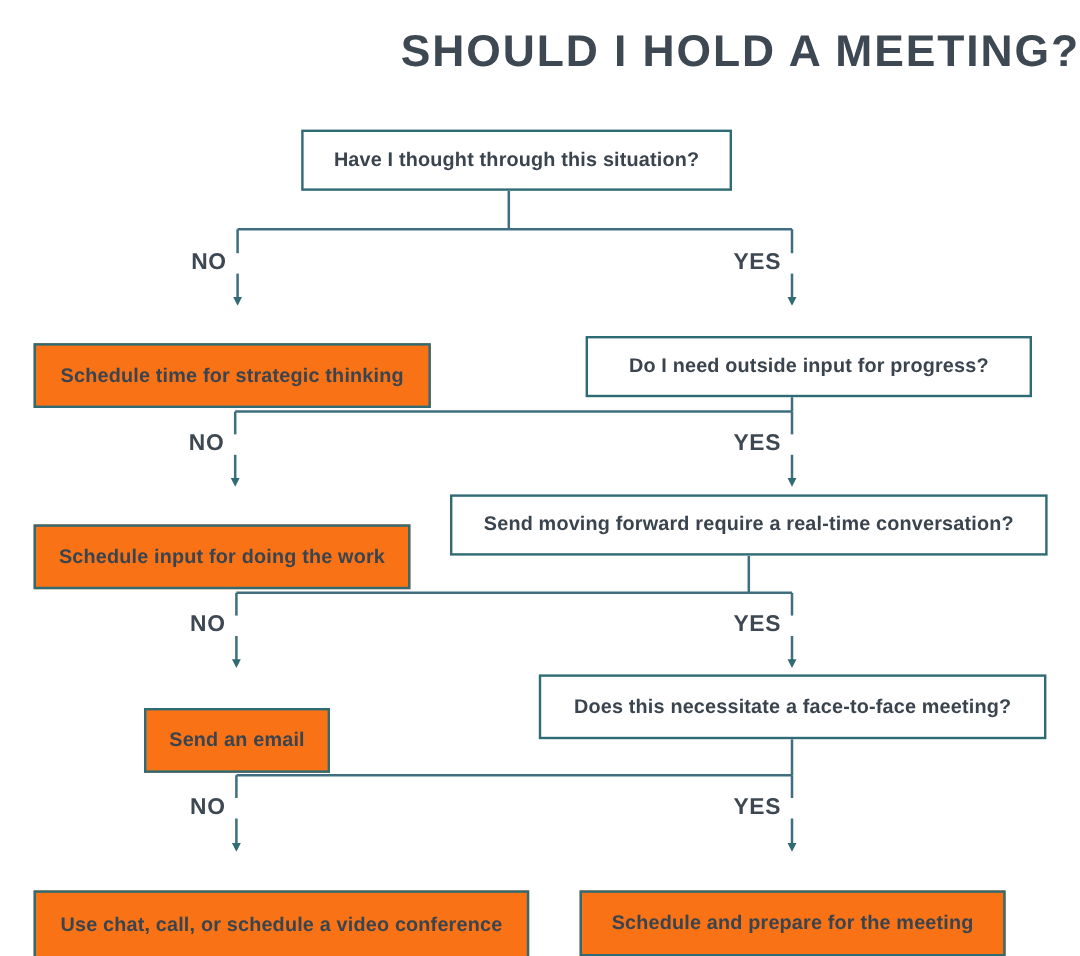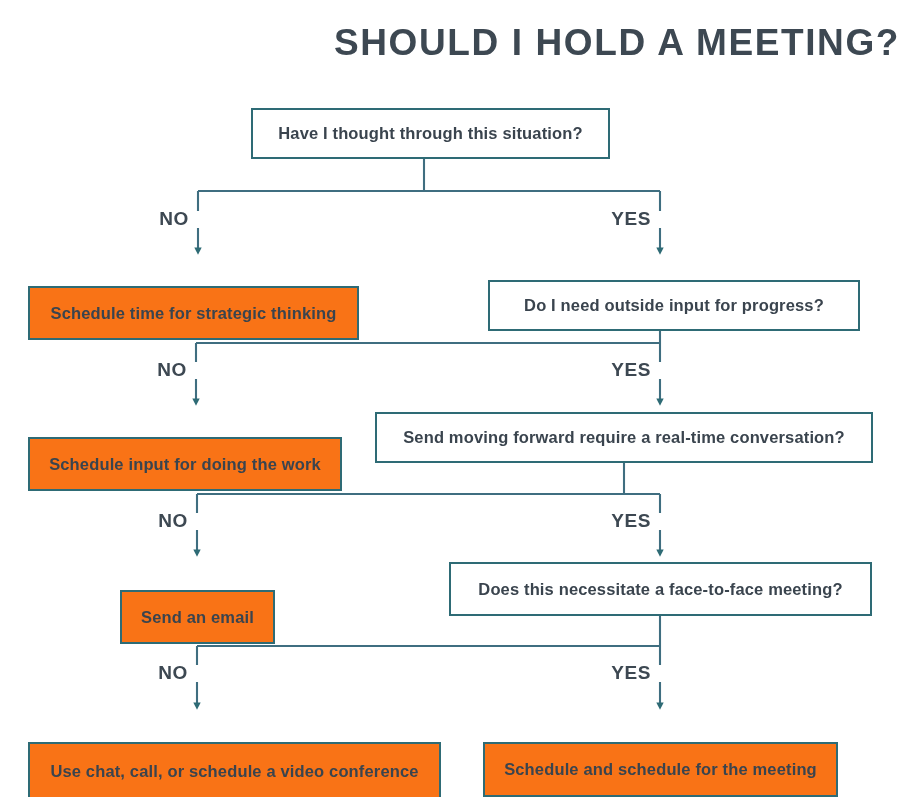--- a/index.html
+++ b/index.html
@@ -150,15 +150,15 @@
 
   <div class="node terminal" style="left:120px; top:562px; width:155px; height:54px;">Send an email</div>
 
   <div class="node decision" style="left:449px; top:562px; width:423px; height:54px;">Does this necessitate a face-to-face meeting?</div>
 
   <div class="edge-label left-of-arm" style="left:197px; top:662px;">NO</div>
   <div class="edge-label left-of-arm" style="left:660px; top:662px;">YES</div>
 
   <div class="node terminal" style="left:28px; top:714px; width:413px; height:59px;">Use chat, call, or schedule a video conference</div>
 
-  <div class="node terminal" style="left:483px; top:714px; width:355px; height:55px;">Schedule and schedule for the meeting</div>
+  <div class="node terminal" style="left:483px; top:714px; width:355px; height:55px;">Schedule and prepare for the meeting</div>
 
 </div>
 
 </body></html>

